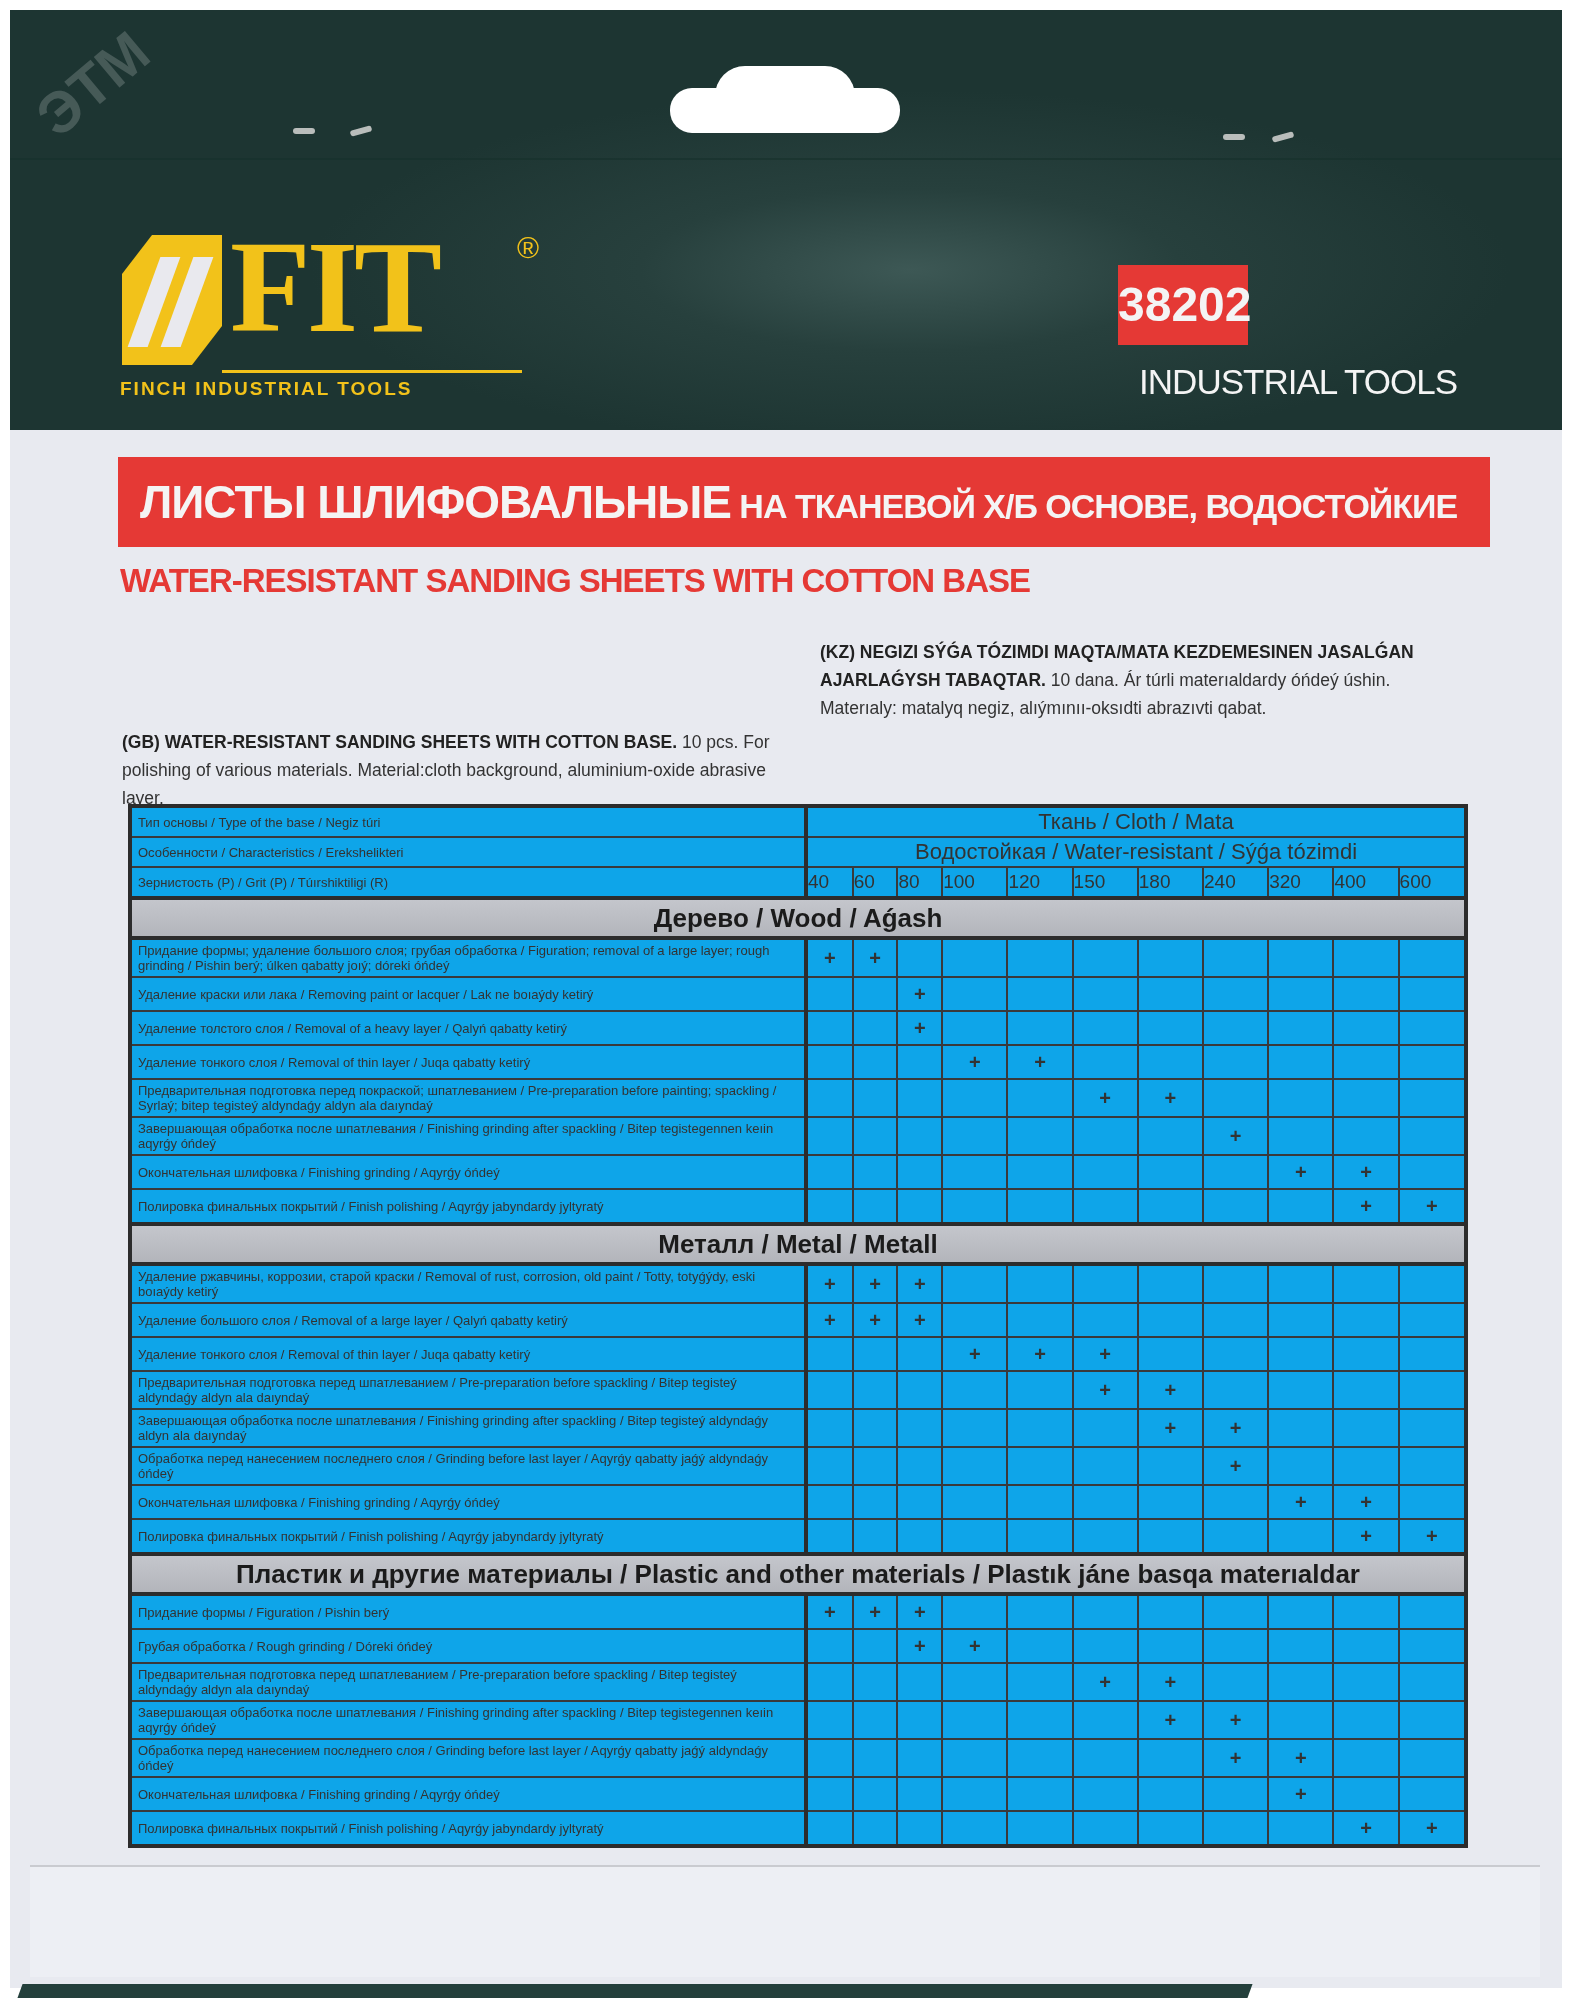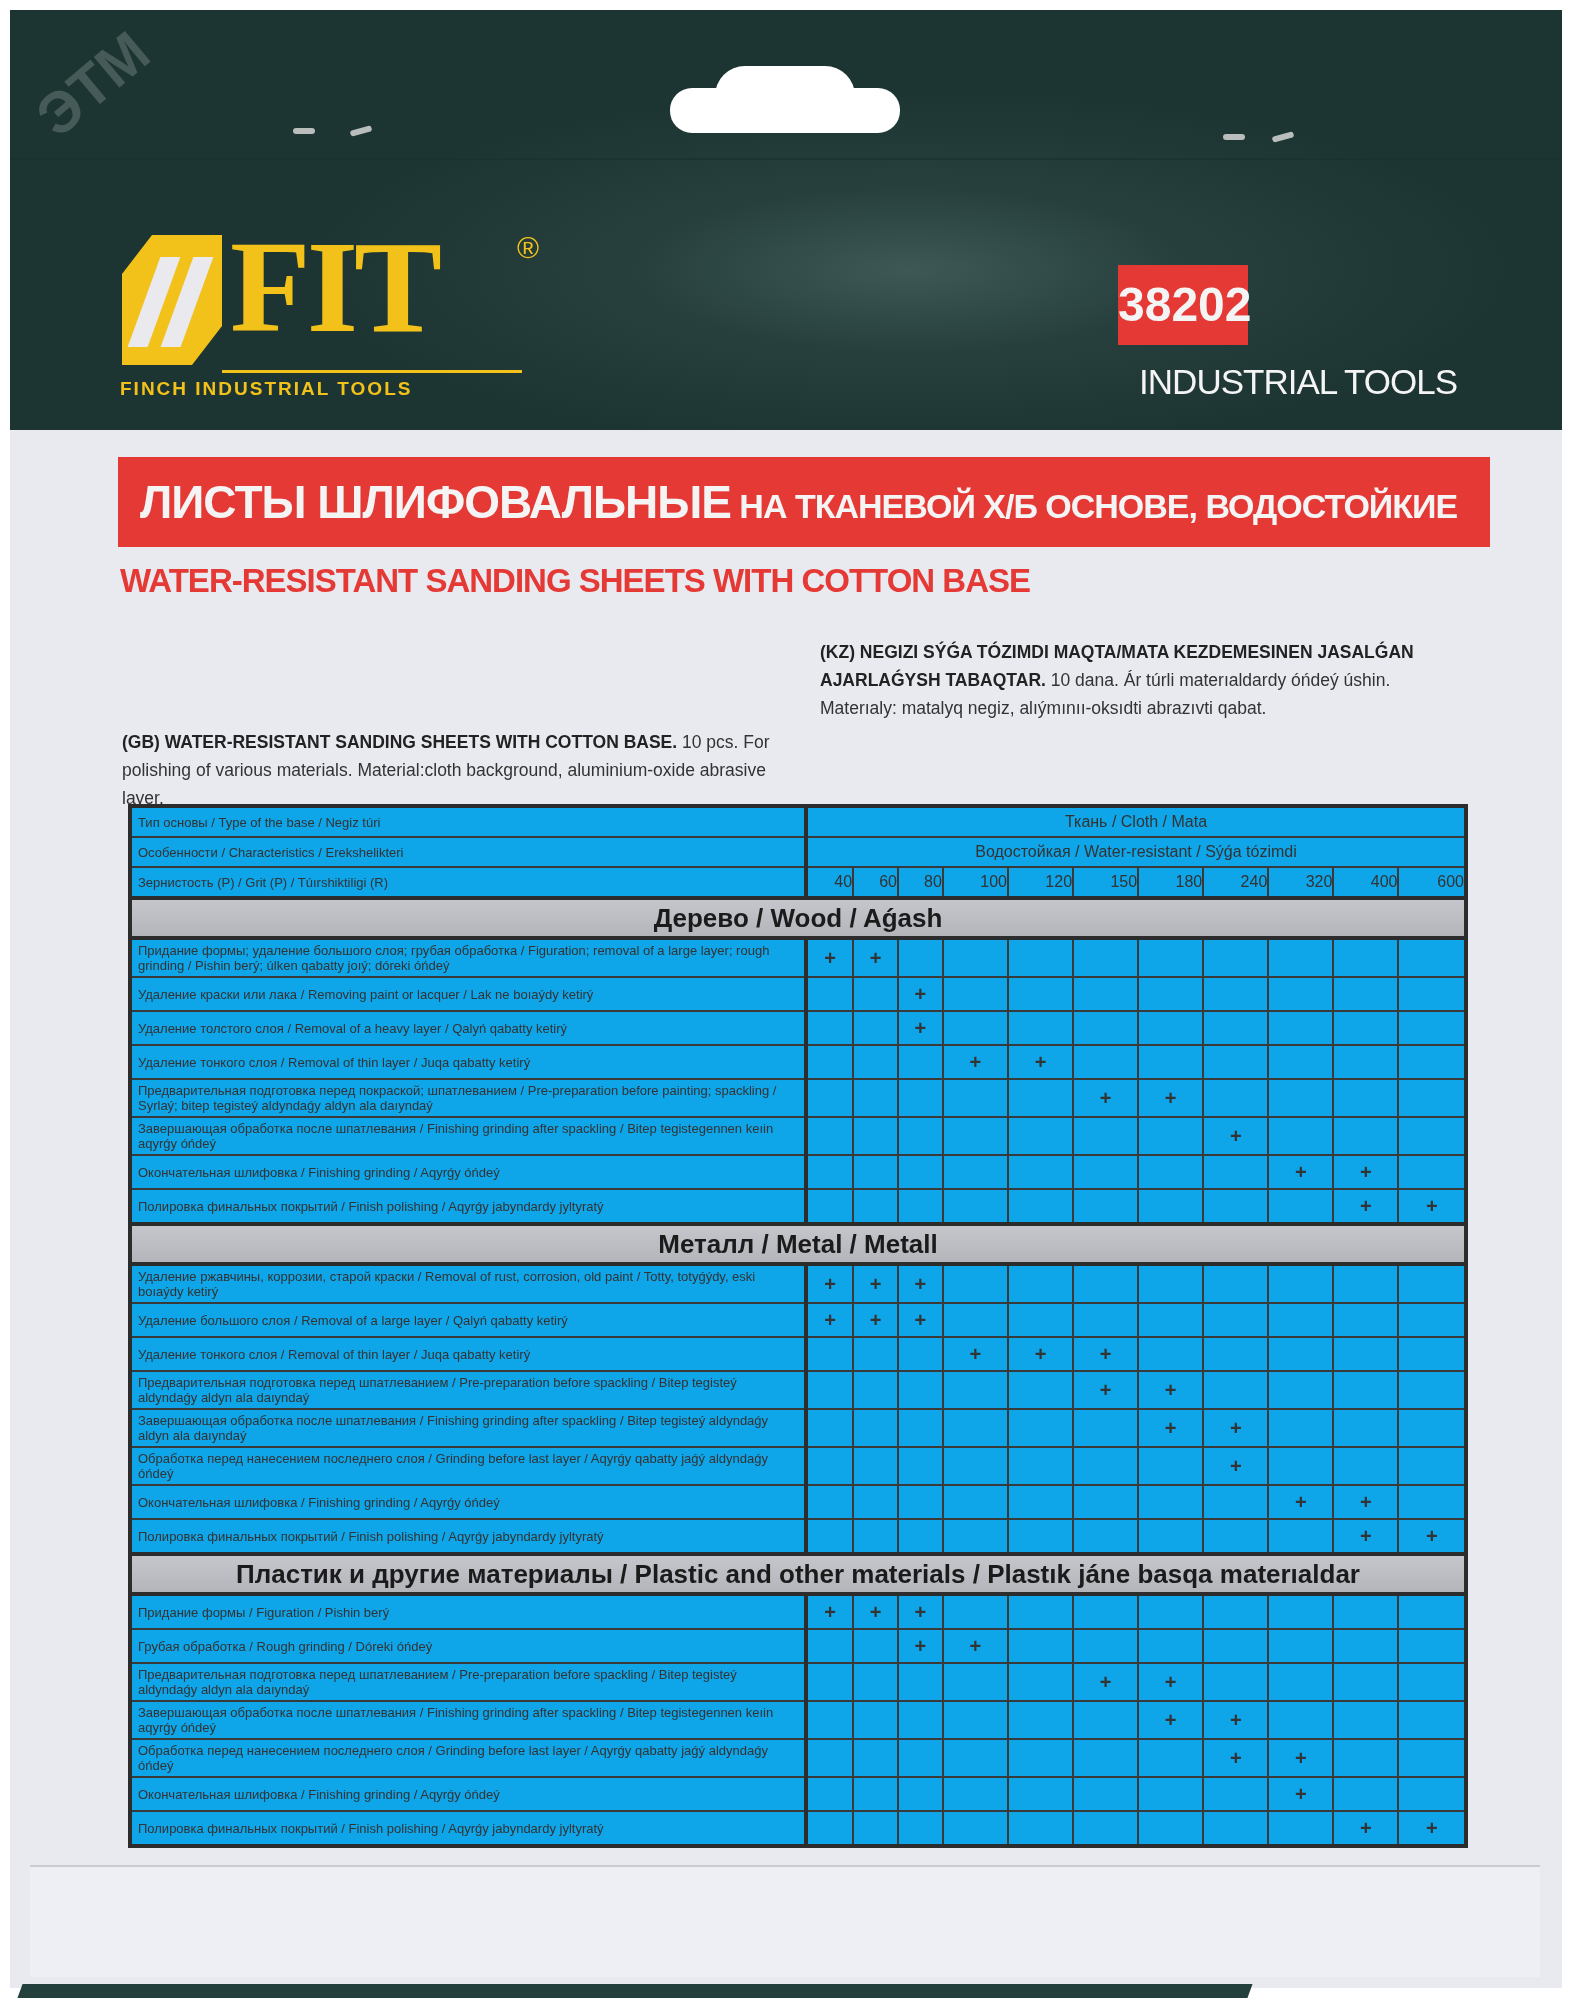--- a/index.html
+++ b/index.html
@@ -33,22 +33,22 @@
 
   .desc { position:absolute; color:#333; font-size:17.5px; line-height:28px; }
   .desc b { color:#222; }
   .desc-ru { left:112px; top:622px; width:680px; }
   .desc-gb { left:112px; top:718px; width:680px; }
   .desc-kz { left:810px; top:628px; width:650px; }
 
   table.grid { position:absolute; left:118px; top:794px; width:1340px; border-collapse:collapse; border:4px solid #2c2c2c; font-size:13px; color:#333; background:#0ea5e9; }
   table.grid td { border:2px solid #3a3a3a; padding:0 6px; height:28px; }
   table.grid td.lbl { width:660px; border-right:4px solid #2c2c2c; line-height:15px; }
-  table.grid td.span { text-align:center; font-size:16px; }
-  table.grid td.grit { text-align:right; font-size:16px; padding:0; }
+  table.grid td.span { text-align:center; font-size:22px; }
+  table.grid td.grit { text-align:left; font-size:19px; padding:0; }
   table.grid tr.section td { background:linear-gradient(#c4c6cc,#b3b5bb); text-align:center; font-weight:bold; font-size:26px; height:36px; color:#1b1b1b; border-top:4px solid #2c2c2c; border-bottom:4px solid #2c2c2c; }
   table.grid td.mark { text-align:center; font-size:20px; font-weight:bold; padding:0; color:#333; }
   table.grid tr.r1 td { height:32px; }
   table.grid tr.r2 td { height:36px; }
 
   .pocket { position:absolute; left:20px; top:1855px; width:1510px; height:110px; border-top:2px solid #c9cbd0; background:#edeff4; }
   .bottom-strip { position:absolute; left:10px; top:1974px; width:1230px; height:14px; background:#24403c; transform:skewX(-20deg); }
 </style>
 </head>
 <body>

